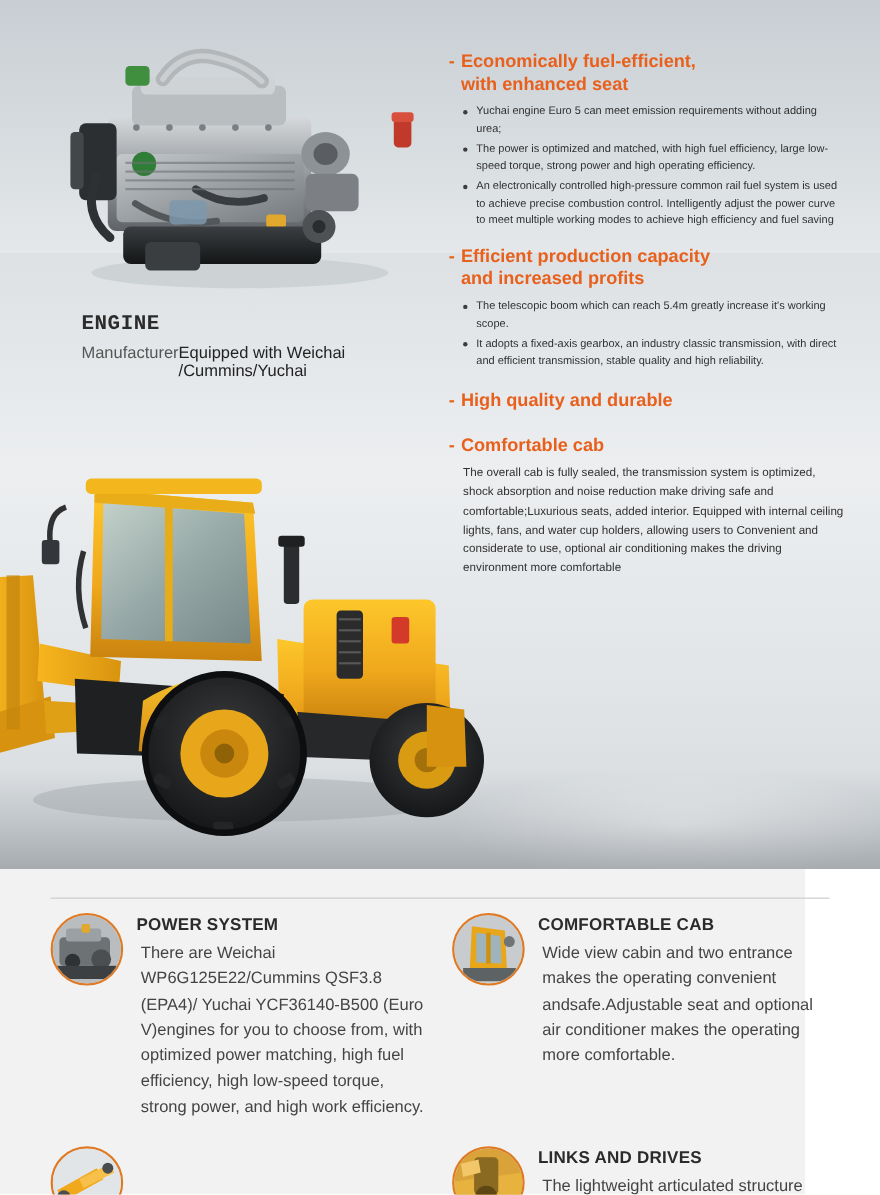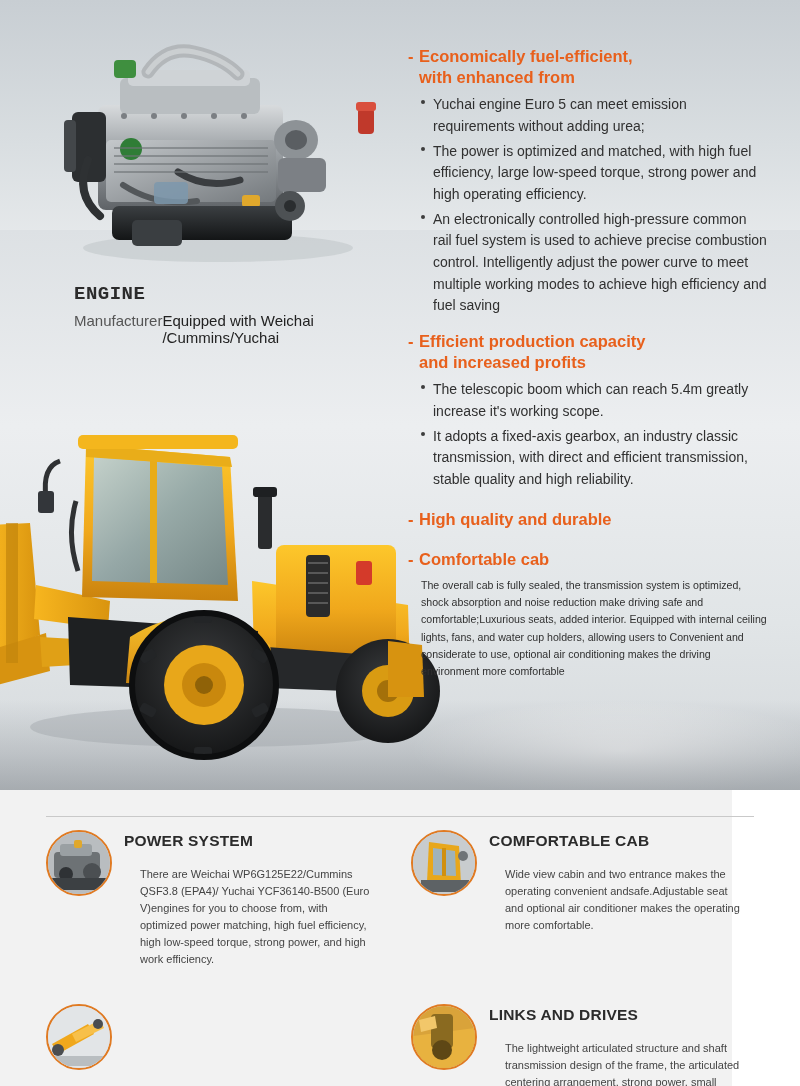--- a/index.html
+++ b/index.html
@@ -80,21 +80,21 @@
     position: relative;
     padding-left: 11px;
   }
   .sec-head .dash {
     position:absolute; left:0; top:0; color:#e8601c; font-weight:bold;
   }
   .sec + .sec { margin-top: 14px; }
   ul.bullets { margin: 0; padding-left: 25px; list-style: none; }
   ul.bullets li {
     position: relative;
-    font-size: 14px;
+    font-size: 10px;
     line-height: 1.55;
     color: #303030;
     margin-bottom: 3px;
   }
   ul.bullets li::before {
     content: "";
     position:absolute; left: -12px; top: 6px;
     width: 4px; height: 4px; border-radius: 50%;
     background: #3d3d3d;
   }
@@ -135,21 +135,21 @@
     border: 2px solid #e07a22;
     position: relative;
     background: #ddd;
   }
   .feat-body { flex: 1 1 auto; padding-top: 2px; }
   .feat-title {
     font-size: 15.5px; font-weight: bold; color: #2b2b2b;
     margin: 0 0 5px 0; letter-spacing: .2px;
   }
   .feat-text {
-    font-size: 11px; line-height: 1.55; color: #444; margin: 16px;
+    font-size: 15px; line-height: 1.55; color: #444; margin: 4px;
   }
 </style>
 </head>
 <body>
 
 <div class="hero">
   <div class="sky-haze"></div>
   <div class="ground"></div>
   <div class="ground-shadow"></div>
 
@@ -328,21 +328,21 @@
       <path d="M398 236 L432 240 L434 292 L398 292 Z" fill="#d79310"></path>
     </svg>
   </div>
 
   <div class="txtcol">
 
     <div class="sec">
       <h2 class="sec-head">
         <span class="dash">-</span>
         <span>Economically fuel-efficient,</span><br>
-        <span>with enhanced from</span>
+        <span>with enhanced seat</span>
       </h2>
       <ul class="bullets">
         <li>Yuchai engine Euro 5 can meet emission requirements without adding urea;</li>
         <li>The power is optimized and matched, with high fuel efficiency, large low-speed torque, strong power and high operating efficiency.</li>
         <li>An electronically controlled high-pressure common rail fuel system is used to achieve precise combustion control. Intelligently adjust the power curve to meet multiple working modes to achieve high efficiency and fuel saving</li>
       </ul>
     </div>
 
     <div class="sec">
       <h2 class="sec-head">

